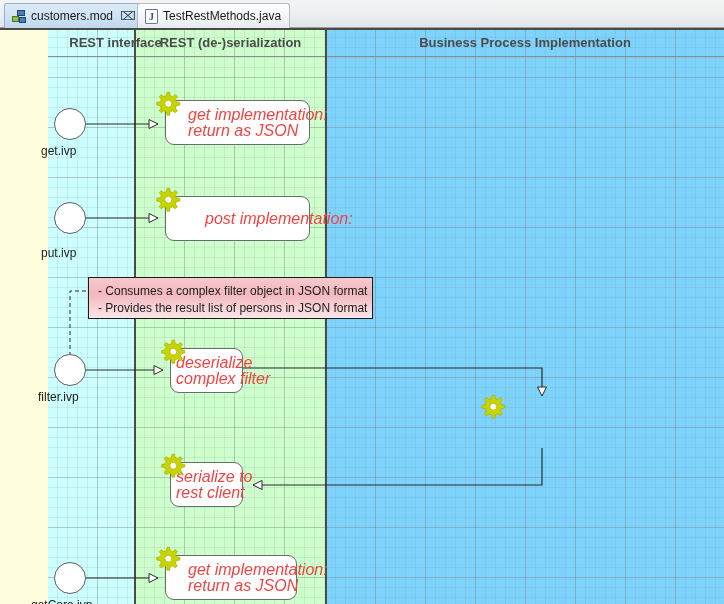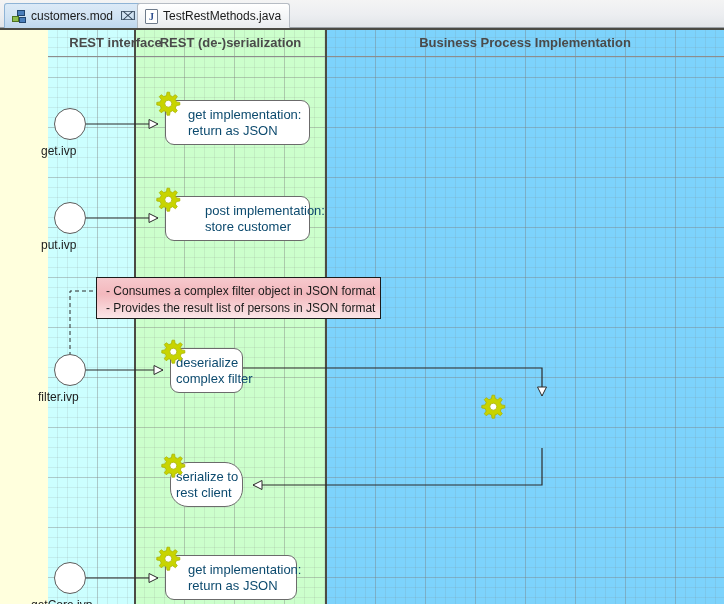--- a/index.html
+++ b/index.html
@@ -79,22 +79,23 @@
   #canvas-topline{position:absolute;left:0;right:0;top:0;height:2px;background:#4b4b44;z-index:5;}
 
   
   .node{
     position:absolute;box-sizing:border-box;
     background:#ffffff;border:1px solid #6b6b6b;border-radius:9px;
     z-index:10;
     display:flex;align-items:center;
   }
   .node-text{
-    font-size:13px;color:#0c4a6e;line-height:16px;
+    font-size:16px;color:#ef4444;line-height:16px;
     white-space:nowrap;
+    font-style:italic;
   }
   .start-event{
     position:absolute;z-index:10;
     width:32px;height:32px;border-radius:50%;
     background:#ffffff;border:1px solid #5c5c5c;
     box-sizing:border-box;
   }
   .start-label{
     position:absolute;z-index:11;font-size:12px;color:#1c1c1c;white-space:nowrap;
   }
@@ -182,51 +183,50 @@
 
     <path d="M86,550 L158,550" stroke="#2b2b2b" stroke-width="1.2" fill="none" marker-end="url(#ah-r)"></path>
 
     <path d="M100,263 L70,263 L70,326" stroke="#2b2b2b" stroke-width="1" fill="none" stroke-dasharray="4,3"></path>
   </svg>
 
   <div class="start-event" style="left:54px;top:80px;"></div>
   <div class="start-label" style="left:41px;top:116px;">get.ivp</div>
 
   <div class="start-event" style="left:54px;top:174px;"></div>
-  <div class="start-label" style="left:41px;top:210px;">put.ivp</div>
+  <div class="start-label" style="left:41px;top:218px;">put.ivp</div>
 
   <div class="start-event" style="left:54px;top:326px;"></div>
   <div class="start-label" style="left:38px;top:362px;">filter.ivp</div>
 
   <div class="start-event" style="left:54px;top:534px;"></div>
   <div class="start-label" style="left:31px;top:570px;">getCore.ivp</div>
 
   <div class="node" style="left:165px;top:72px;width:145px;height:45px;padding-left:22px;">
     <div>
       <div class="node-text">get implementation:</div>
       <div class="node-text">return as JSON</div>
     </div>
   </div>
 
   <div class="node" style="left:165px;top:168px;width:145px;height:45px;padding-left:39px;">
     <div>
       <div class="node-text">post implementation:</div>
-      <div class="node-text">store customer</div>
     </div>
   </div>
 
   <div class="node" style="left:170px;top:320px;width:73px;height:45px;padding-left:5px;overflow:visible;">
     <div>
       <div class="node-text">deserialize</div>
       <div class="node-text">complex filter</div>
     </div>
   </div>
 
 
-  <div class="node" style="left:170px;top:434px;width:73px;height:45px;padding-left:5px;overflow:visible;border-radius:18px;">
+  <div class="node" style="left:170px;top:434px;width:73px;height:45px;padding-left:5px;overflow:visible;">
     <div>
       <div class="node-text">serialize to</div>
       <div class="node-text">rest client</div>
     </div>
   </div>
 
   <div class="node" style="left:165px;top:527px;width:132px;height:45px;padding-left:22px;">
     <div>
       <div class="node-text">get implementation:</div>
       <div class="node-text">return as JSON</div>
@@ -246,18 +246,18 @@
       </g>
     </defs>
     <use href="#gear-shape" x="155" y="63"></use>
     <use href="#gear-shape" x="155" y="159"></use>
     <use href="#gear-shape" x="160" y="311"></use>
     <use href="#gear-shape" x="480" y="366"></use>
     <use href="#gear-shape" x="160" y="425"></use>
     <use href="#gear-shape" x="155" y="518"></use>
   </svg>
 
-  <div class="note" style="left:96px;top:249px;width:285px;height:42px;">
+  <div class="note" style="left:88px;top:249px;width:285px;height:42px;">
     <div class="note-line">- Consumes a complex filter object in JSON format</div>
     <div class="note-line">- Provides the result list of persons in JSON format</div>
   </div>
 
 </div>
 
 </body></html>

